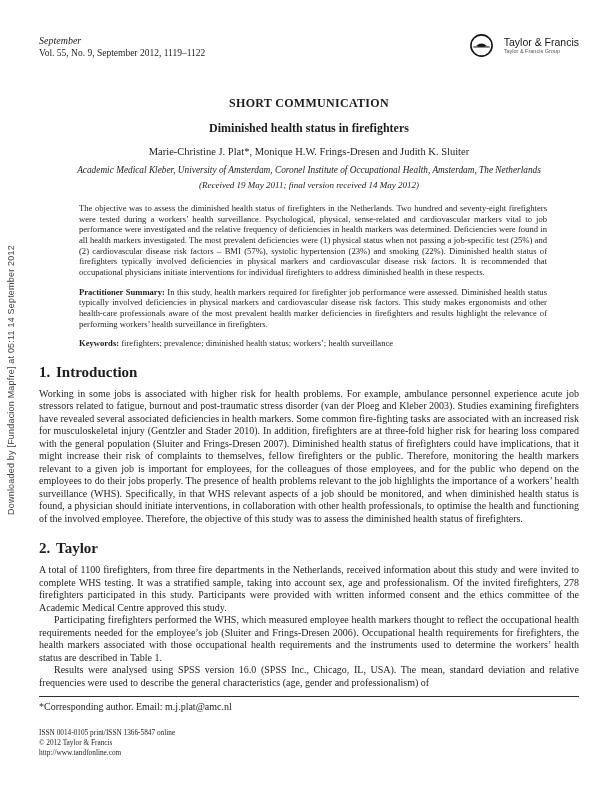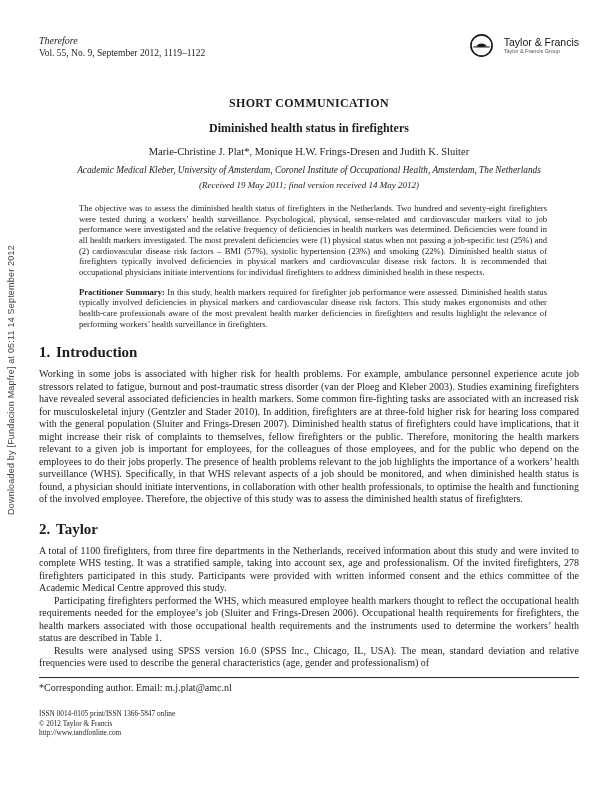--- a/index.html
+++ b/index.html
@@ -68,21 +68,21 @@
 <body>
 
 <div class="page">
 
   <div class="watermark">Downloaded by [Fundacion Mapfre] at 05:11 14 September 2012</div>
 
   <div class="content">
 
     <div class="header-row">
       <div class="journal-info">
-        <div class="journal-name">Therefore</div>
+        <div class="journal-name">September</div>
         <div class="journal-issue">Vol. 55, No. 9, September 2012, 1119–1122</div>
       </div>
       <div class="publisher">
         <span class="logo-icon">
           <svg width="25" height="25" viewBox="0 0 26 26" aria-hidden="true">
             <circle cx="13" cy="13" r="11" fill="none" stroke="#161616" stroke-width="1.7"></circle>
             <line x1="4.5" y1="14.5" x2="21.5" y2="14.5" stroke="#161616" stroke-width="1.1"></line>
             <path d="M7.5 13.5 Q13 8.5 18.5 13.5 Q13 15.8 7.5 13.5 Z" fill="#161616"></path>
           </svg>
         </span>
@@ -95,20 +95,21 @@
 
     <div class="kicker">SHORT COMMUNICATION</div>
     <h1 class="title">Diminished health status in firefighters</h1>
     <div class="authors">Marie-Christine J. Plat*, Monique H.W. Frings-Dresen and Judith K. Sluiter</div>
     <div class="affiliation">Academic Medical Kleber, University of Amsterdam, Coronel Institute of Occupational Health, Amsterdam, The Netherlands</div>
     <div class="received">(Received 19 May 2011; final version received 14 May 2012)</div>
 
     <div class="abstract-block">
       <p class="abstract">The objective was to assess the diminished health status of firefighters in the Netherlands. Two hundred and seventy-eight firefighters were tested during a workers’ health surveillance. Psychological, physical, sense-related and cardiovascular markers vital to job performance were investigated and the relative frequency of deficiencies in health markers was determined. Deficiencies were found in all health markers investigated. The most prevalent deficiencies were (1) physical status when not passing a job-specific test (25%) and (2) cardiovascular disease risk factors – BMI (57%), systolic hypertension (23%) and smoking (22%). Diminished health status of firefighters typically involved deficiencies in physical markers and cardiovascular disease risk factors. It is recommended that occupational physicians initiate interventions for individual firefighters to address diminished health in these respects.</p>
       <p class="practitioner"><b>Practitioner Summary:</b><span> In this study, health markers required for firefighter job performance were assessed. Diminished health status typically involved deficiencies in physical markers and cardiovascular disease risk factors. This study makes ergonomists and other health-care professionals aware of the most prevalent health marker deficiencies in firefighters and results highlight the relevance of performing workers’ health surveillance in firefighters.</span></p>
+      <p class="keywords"><b>Keywords:</b><span> firefighters; prevalence; diminished health status; workers’; health surveillance</span></p>
     </div>
 
     <div class="section">
       <h2 class="sec-heading"><span class="sec-num">1.</span><span>Introduction</span></h2>
       <p class="body-para">Working in some jobs is associated with higher risk for health problems. For example, ambulance personnel experience acute job stressors related to fatigue, burnout and post-traumatic stress disorder (van der Ploeg and Kleber 2003). Studies examining firefighters have revealed several associated deficiencies in health markers. Some common fire-fighting tasks are associated with an increased risk for musculoskeletal injury (Gentzler and Stader 2010). In addition, firefighters are at three-fold higher risk for hearing loss compared with the general population (Sluiter and Frings-Dresen 2007). Diminished health status of firefighters could have implications, that it might increase their risk of complaints to themselves, fellow firefighters or the public. Therefore, monitoring the health markers relevant to a given job is important for employees, for the colleagues of those employees, and for the public who depend on the employees to do their jobs properly. The presence of health problems relevant to the job highlights the importance of a workers’ health surveillance (WHS). Specifically, in that WHS relevant aspects of a job should be monitored, and when diminished health status is found, a physician should initiate interventions, in collaboration with other health professionals, to optimise the health and functioning of the involved employee. Therefore, the objective of this study was to assess the diminished health status of firefighters.</p>
     </div>
 
     <div class="section">
       <h2 class="sec-heading"><span class="sec-num">2.</span><span>Taylor</span></h2>
       <p class="body-para">A total of 1100 firefighters, from three fire departments in the Netherlands, received information about this study and were invited to complete WHS testing. It was a stratified sample, taking into account sex, age and professionalism. Of the invited firefighters, 278 firefighters participated in this study. Participants were provided with written informed consent and the ethics committee of the Academic Medical Centre approved this study.</p>

